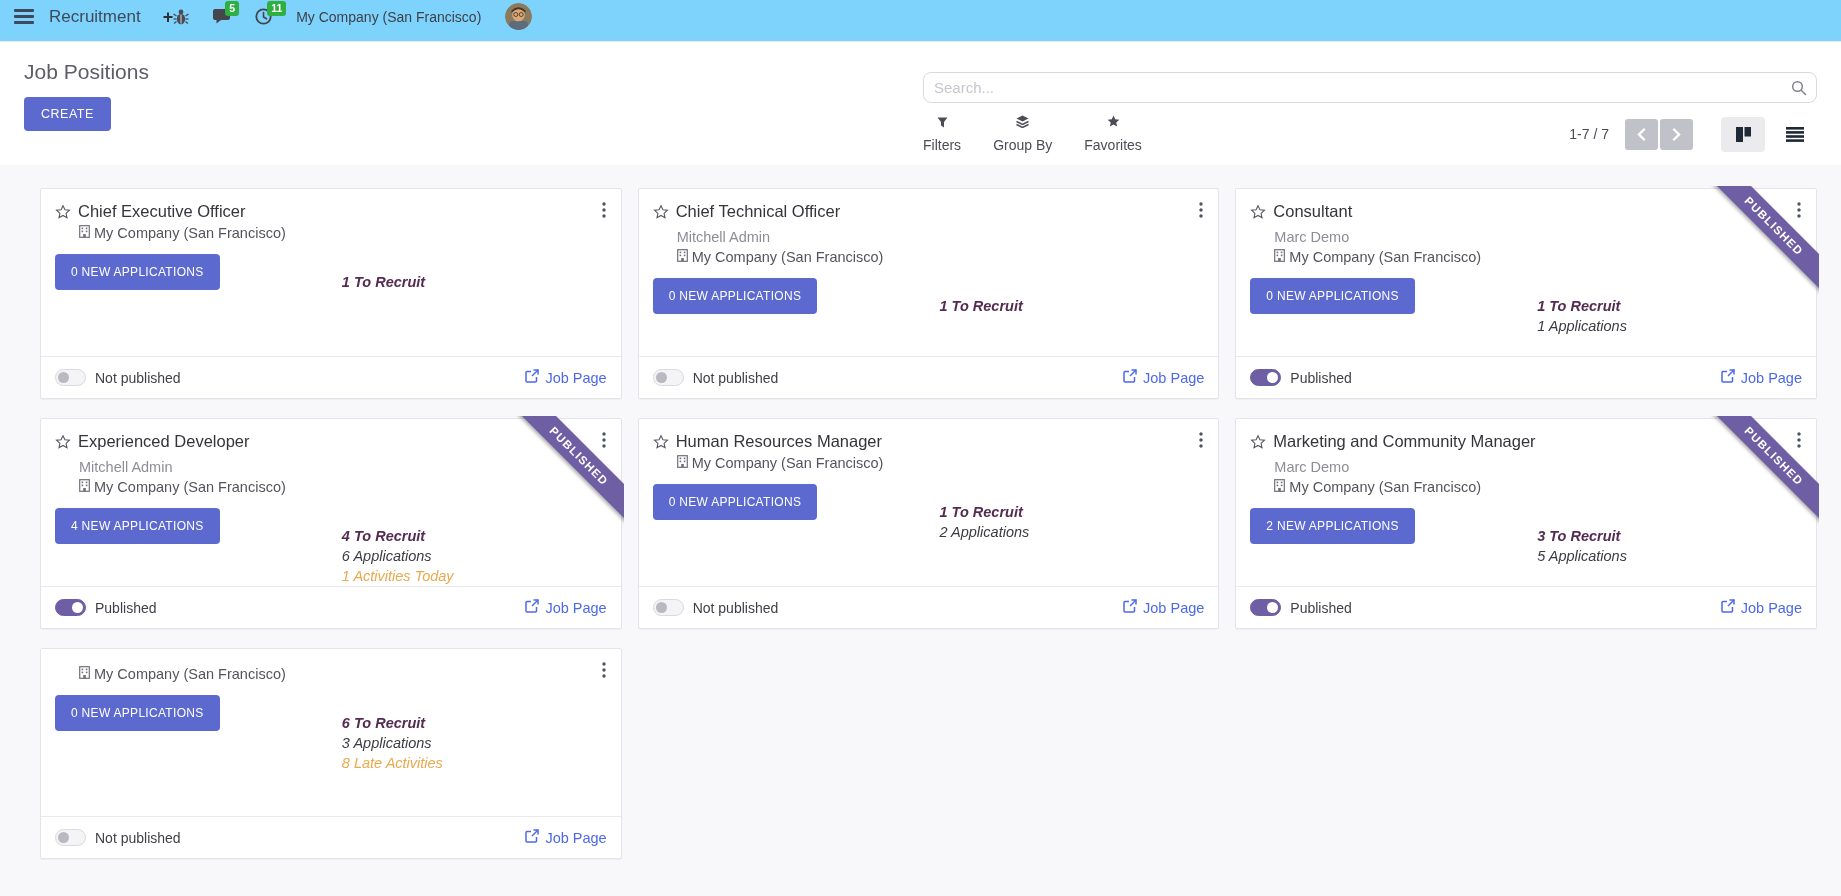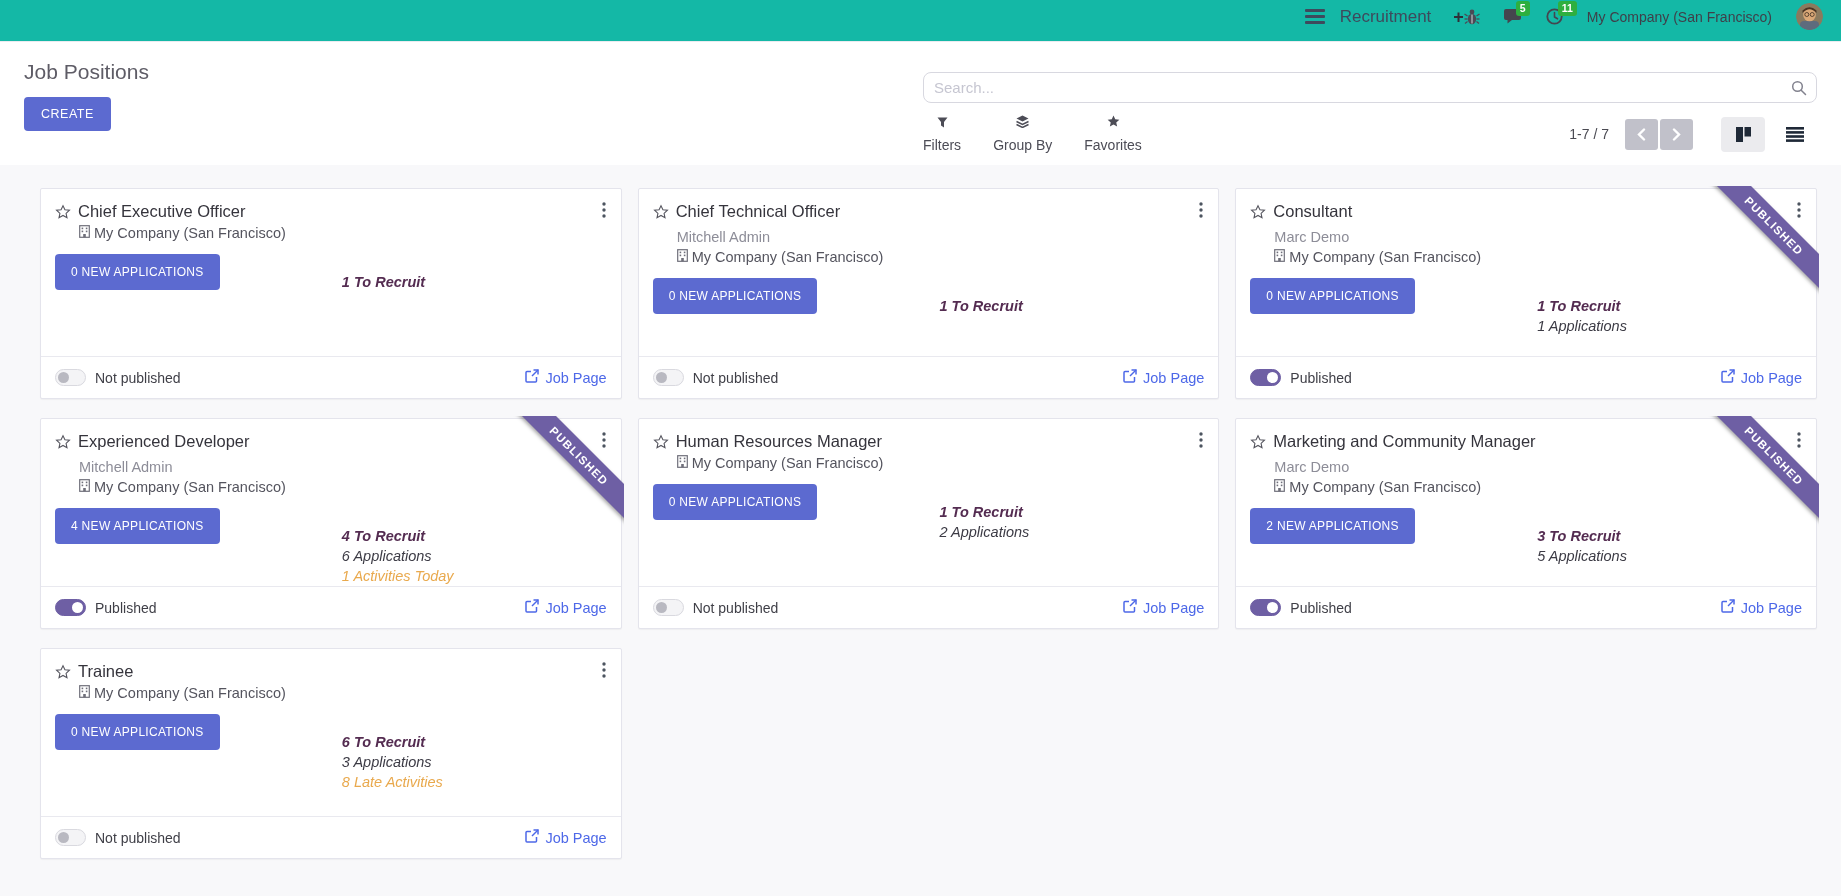--- a/index.html
+++ b/index.html
@@ -14,22 +14,22 @@
     --primary: #5c6ad0;
     --link: #4d68e8;
     --plum: #542c51;
     --orange: #e9a94d;
     --purple: #6e5fa4;
     --green: #2eaf3f;
   }
 
   
   .navbar {
-    height: 42px; background: #14b8a6; border-bottom: 1px solid #ebebf0;
-    display: flex; align-items: center; justify-content: flex-end;
+    height: 42px; background: #7dd3fc; border-bottom: 1px solid #ebebf0;
+    display: flex; align-items: center; justify-content: flex-start;
     padding: 0 18px 8px 14px; flex: 0 0 auto;
   }
   .nav-left { display: flex; align-items: center; }
   .hamburger { width: 20px; cursor: pointer; display: inline-block; }
   .hamburger div { height: 3px; background: #3e4a5c; margin: 3px 0; border-radius: 1px; }
   .app-name { font-size: 17px; color: #3e4a5c; margin-left: 15px; cursor: pointer; }
   .plus-btn { margin-left: 22px; font-size: 18px; font-weight: 700; color: #2f2f38; cursor: pointer; line-height: 1; }
   .nav-right { display: flex; align-items: center; gap: 24px; }
   .nav-icon { position: relative; cursor: pointer; display: inline-flex; align-items: center; }
   .badge {
@@ -647,28 +647,20 @@
       <article class="card">
     <div class="card-body">
 
       <button class="kebab">
         <svg width="4" height="16" viewBox="0 0 4 16">
           <circle cx="2" cy="2" r="1.7" fill="#4d5560"></circle>
               <circle cx="2" cy="8" r="1.7" fill="#4d5560"></circle>
               <circle cx="2" cy="14" r="1.7" fill="#4d5560"></circle>
         </svg>
       </button>
-      <div class="title-row">
-        <span class="star">
-          <svg width="16" height="16" viewBox="0 0 24 24">
-                <path d="M12 2.5 l2.9 6.2 6.8 0.7 -5.1 4.6 1.4 6.7 -6 -3.5 -6 3.5 1.4 -6.7 -5.1 -4.6 6.8 -0.7 Z" fill="none" stroke="#55555e" stroke-width="1.6"></path>
-              </svg>
-        </span>
-        <span class="job-title">Trainee</span>
-      </div>
 
       <div class="sub company">
         <span>
           <svg width="11" height="13" viewBox="0 0 11 13">
             <rect x="0.7" y="0.7" width="9.6" height="11.6" fill="none" stroke="#6f6f7a" stroke-width="1.2"></rect>
             <rect x="2.6" y="2.6" width="1.6" height="1.6" fill="#6f6f7a"></rect>
                 <rect x="6.8" y="2.6" width="1.6" height="1.6" fill="#6f6f7a"></rect>
             <rect x="2.6" y="5.6" width="1.6" height="1.6" fill="#6f6f7a"></rect>
                 <rect x="6.8" y="5.6" width="1.6" height="1.6" fill="#6f6f7a"></rect>
             <rect x="4.2" y="9" width="2.6" height="3.3" fill="#6f6f7a"></rect>

